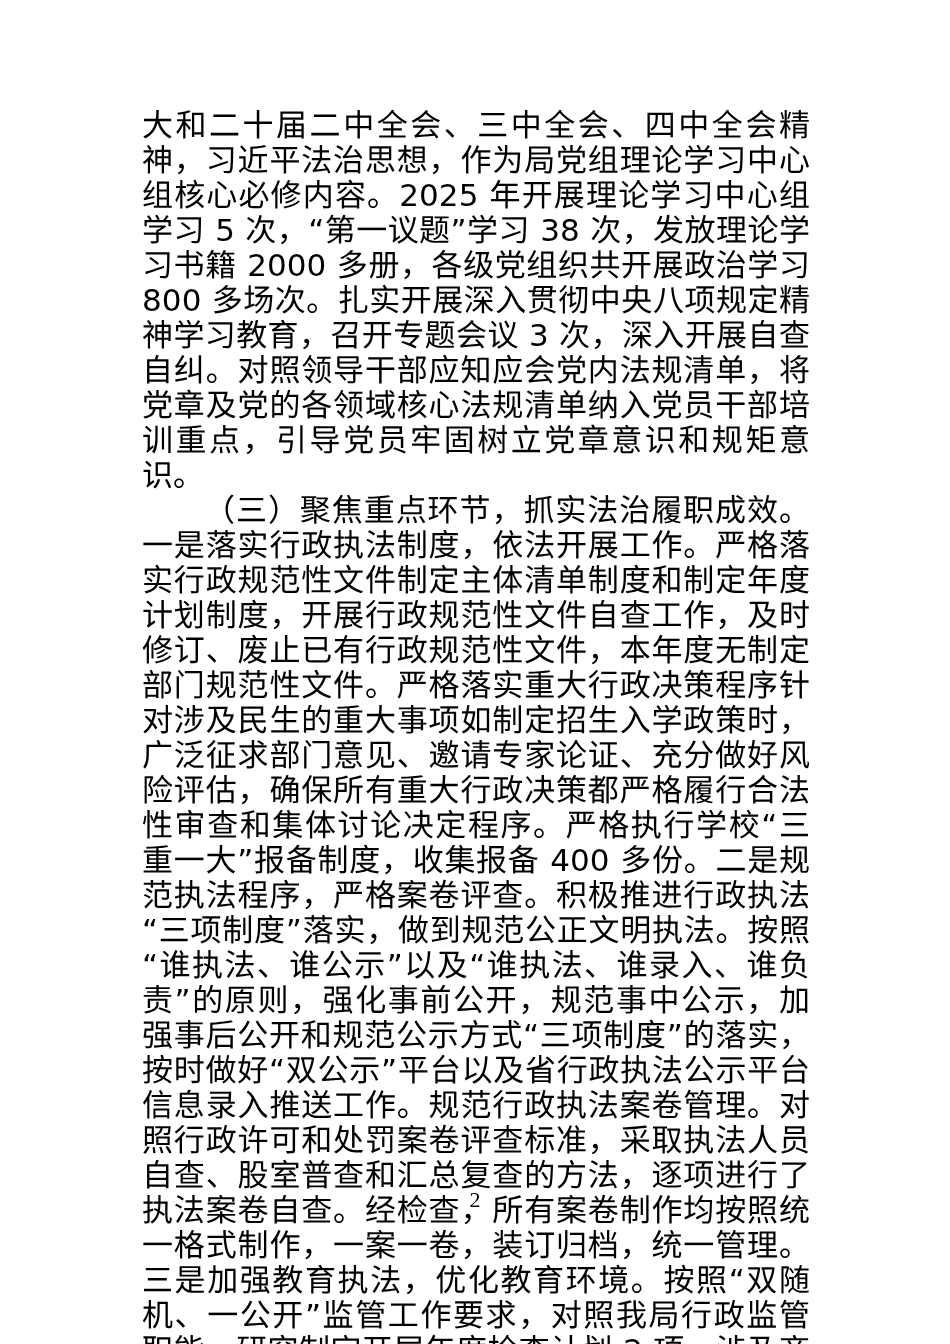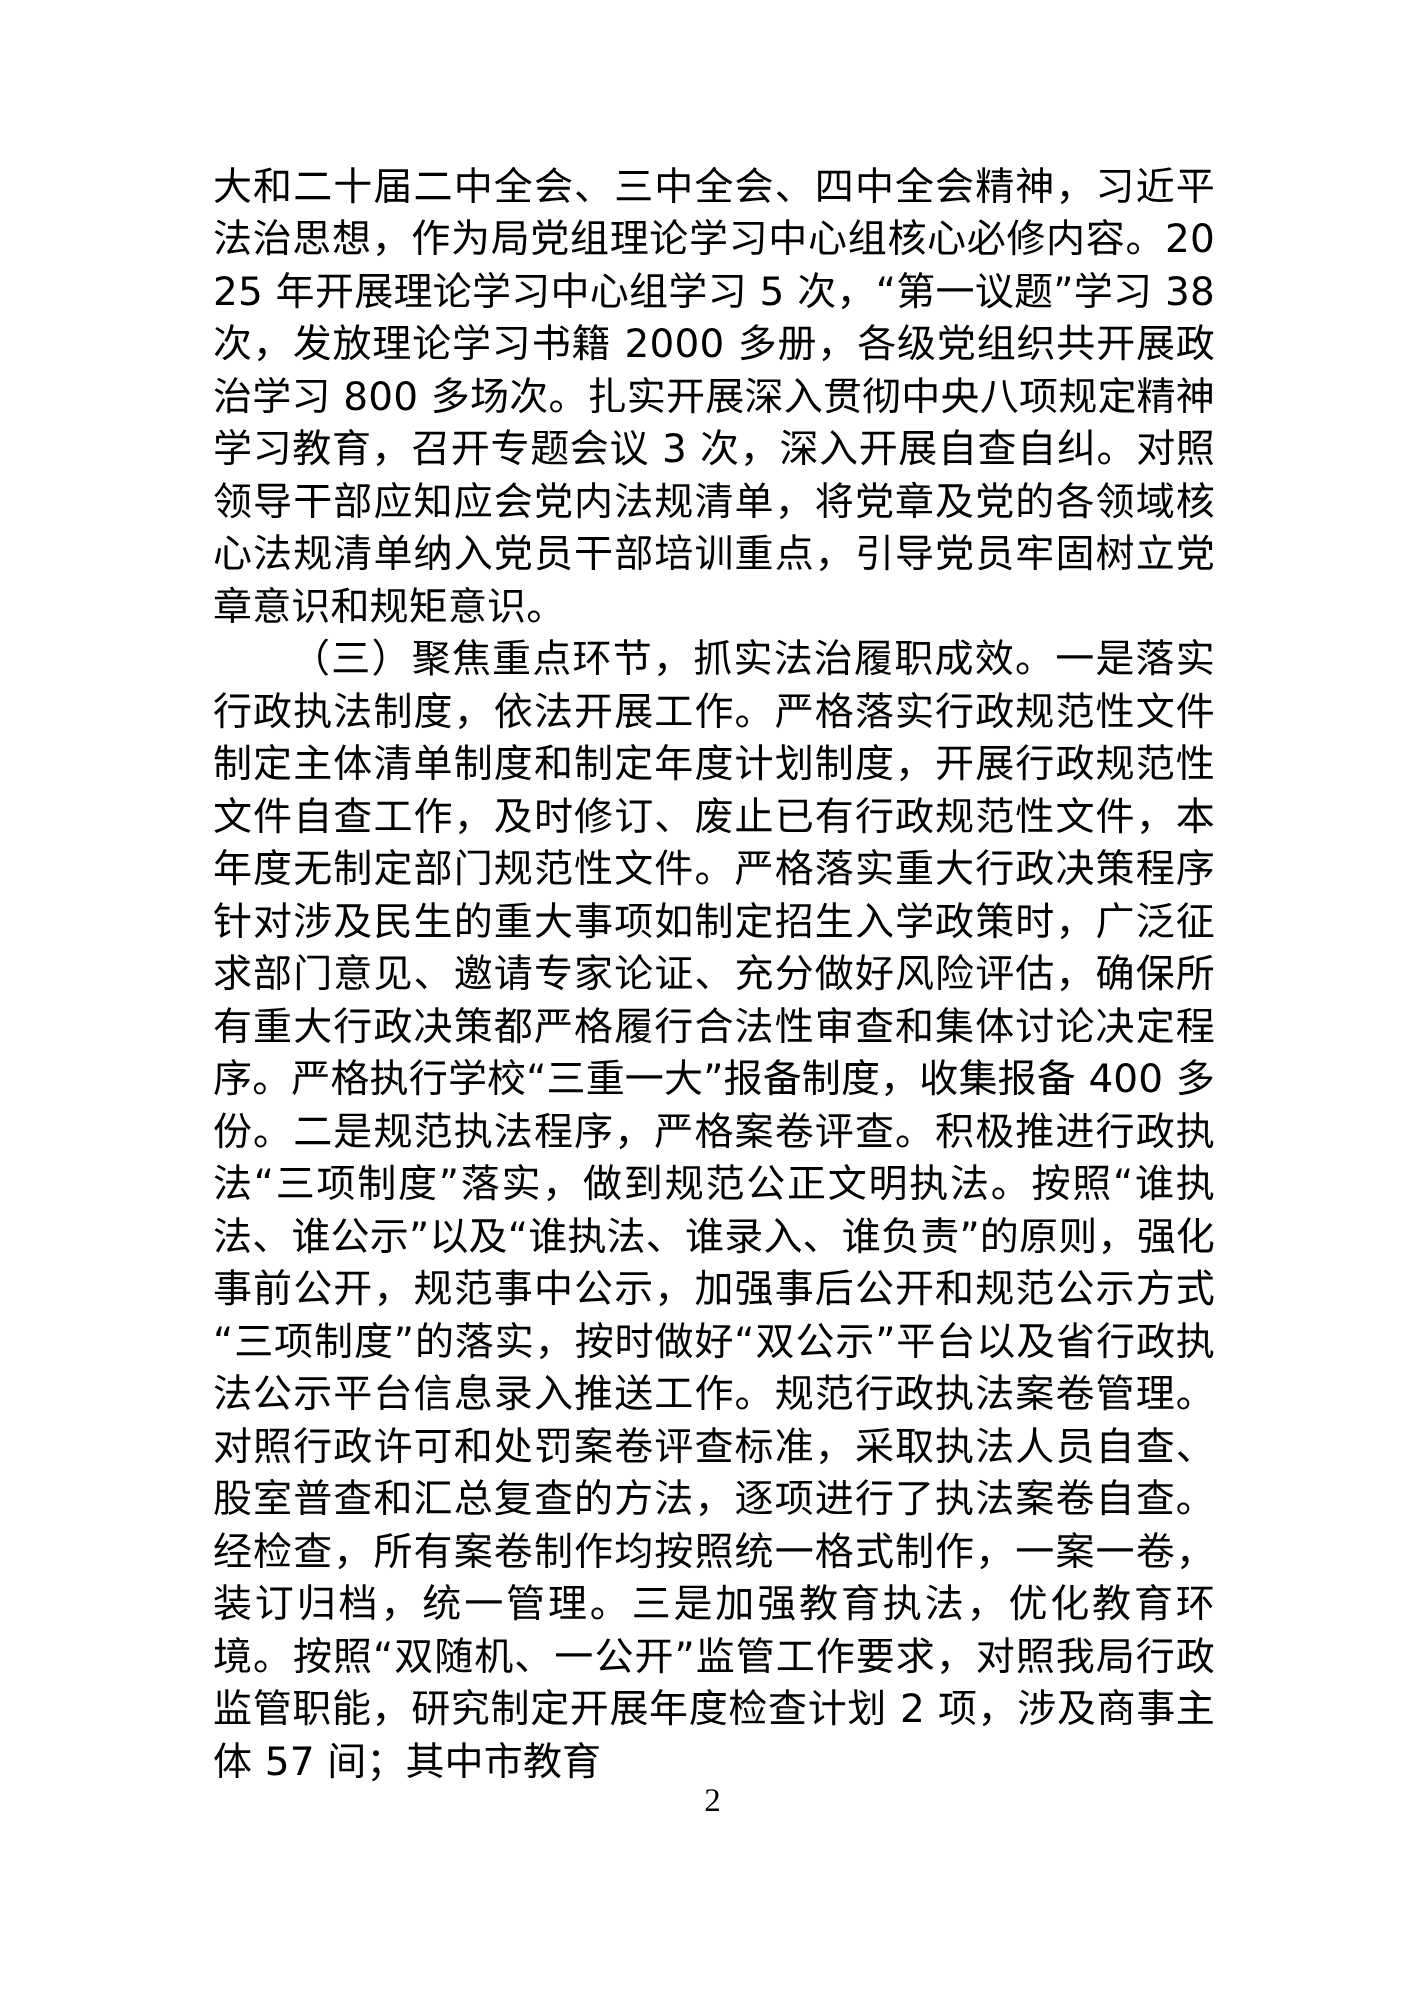--- a/index.html
+++ b/index.html
@@ -26,21 +26,21 @@
 
   .content {
     position: absolute;
     left: 142px;
     top: 108px;
     width: 668px;
   }
 
   .para {
     margin: 0;
-    font-size: 26px;
+    font-size: 31px;
     line-height: 35px;
     text-align: justify;
     text-justify: inter-ideograph;
     letter-spacing: 0.1px;
     word-break: break-all;
     text-align-last: left;
   }
 
   .para.indent {
     text-indent: 2em;

